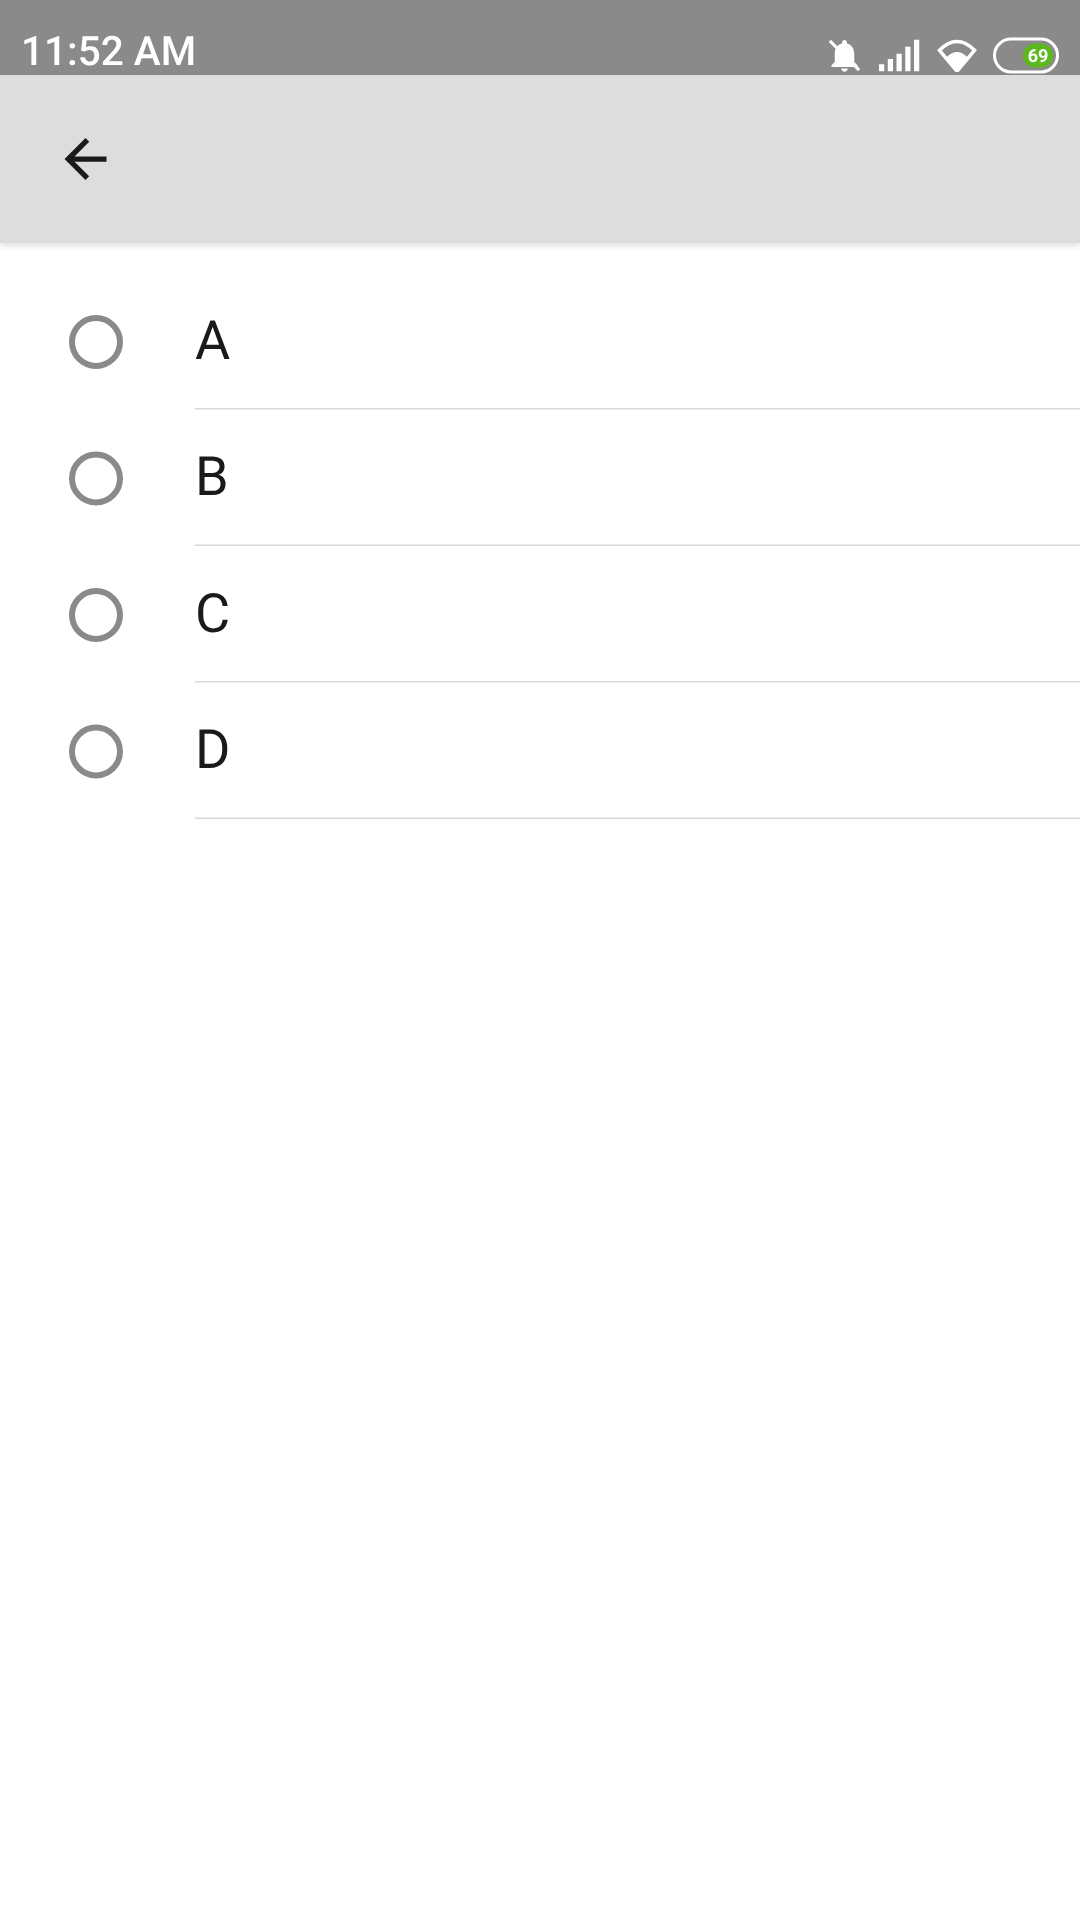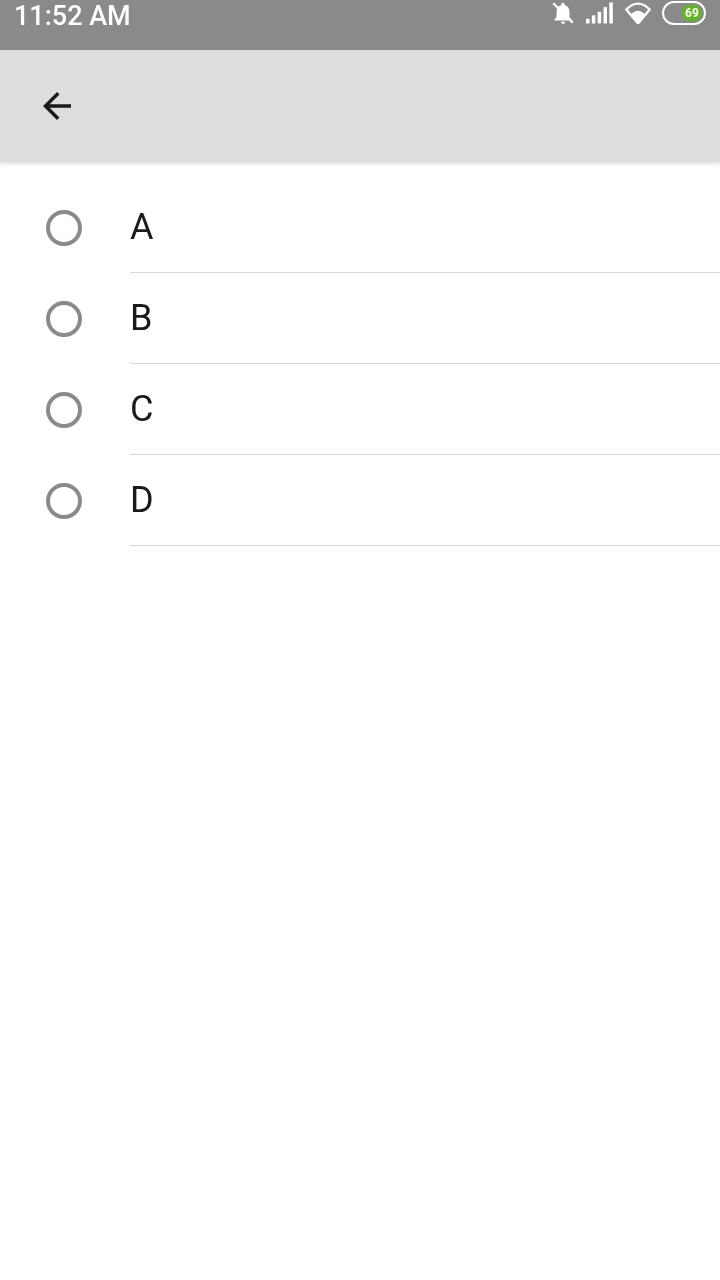--- a/index.html
+++ b/index.html
@@ -11,21 +11,21 @@
       width: 720px;
       height: 1280px;
       font-family: Roboto, Arial, sans-serif;
       background: #ffffff;
       overflow: hidden;
     }
     .status-bar {
       height: 50px;
       background: #8a8a8a;
       display: flex;
-      align-items: flex-start;
+      align-items: flex-end;
       justify-content: space-between;
       padding: 0 14px;
       color: #ffffff;
     }
     .status-time {
       font-size: 27px;
       font-weight: 500;
     }
     .status-icons {
       display: flex;

